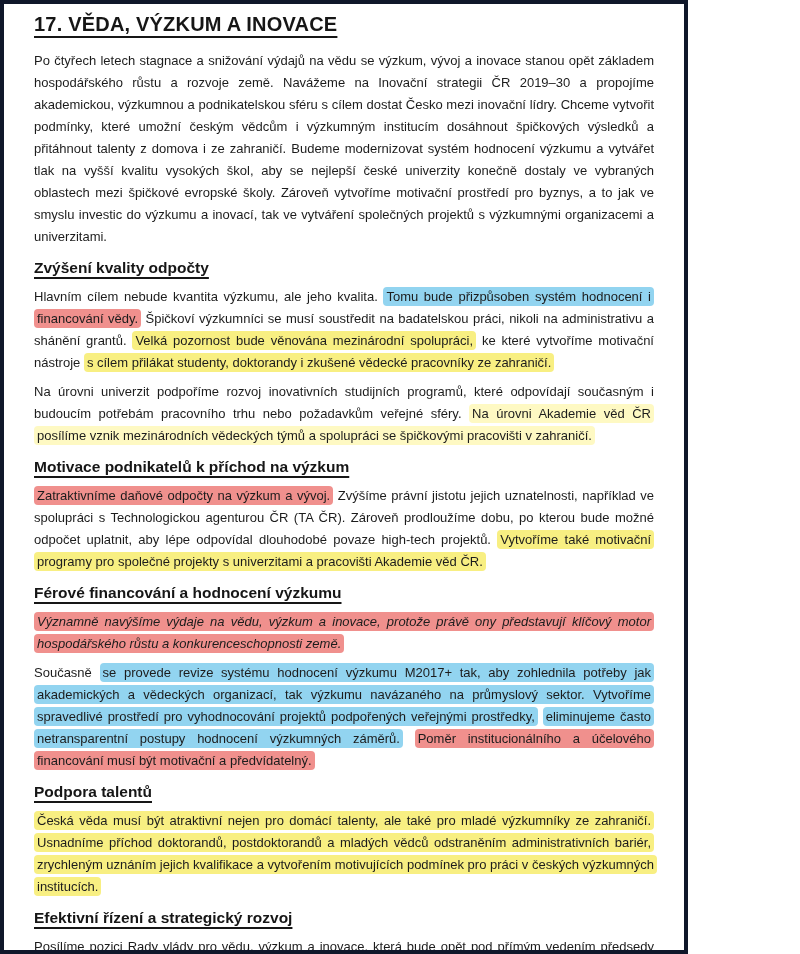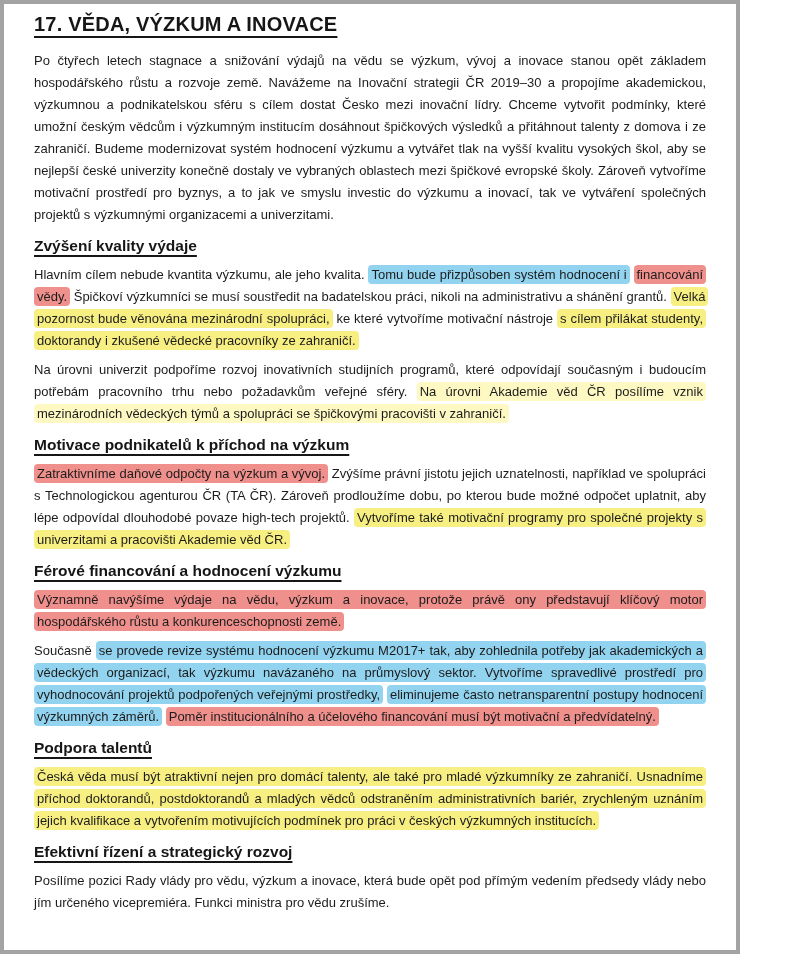--- a/index.html
+++ b/index.html
@@ -1,18 +1,18 @@
 <!DOCTYPE html>
 <html lang="cs"><head>
 <meta charset="utf-8">
 <style>
   html,body{margin:0;padding:0;background:#ffffff;}
   .page{
-    width:740px;height:954px;box-sizing:border-box;
-    border:4px solid #a3a3a3;
+    width:688px;height:954px;box-sizing:border-box;
+    border:4px solid #0f172a;
     padding:2px 30px 0 30px;
     overflow:hidden;
     background:#fff;
     font-family:"Liberation Sans",sans-serif;
     color:#1c1c1c;
   }
   .doc-title{
     font-size:20px;font-weight:bold;color:#161616;
     margin:6px 0 0 0;line-height:24px;letter-spacing:.2px;
     text-decoration:underline;text-decoration-thickness:2px;text-underline-offset:5px;
@@ -36,26 +36,26 @@
     box-decoration-break:clone;
   }
 </style>
 </head>
 <body>
 
 <div class="page">
   <h1 class="doc-title">17. VĚDA, VÝZKUM A INOVACE</h1>
   <div id="doc-body">
       <p class="para para-lead"><span>Po čtyřech letech stagnace a snižování výdajů na vědu se výzkum, vývoj a inovace stanou opět základem hospodářského růstu a rozvoje země. Navážeme na Inovační strategii ČR 2019–30 a propojíme akademickou, výzkumnou a podnikatelskou sféru s cílem dostat Česko mezi inovační lídry. Chceme vytvořit podmínky, které umožní českým vědcům i výzkumným institucím dosáhnout špičkových výsledků a přitáhnout talenty z domova i ze zahraničí. Budeme modernizovat systém hodnocení výzkumu a vytvářet tlak na vyšší kvalitu vysokých škol, aby se nejlepší české univerzity konečně dostaly ve vybraných oblastech mezi špičkové evropské školy. Zároveň vytvoříme motivační prostředí pro byznys, a to jak ve smyslu investic do výzkumu a inovací, tak ve vytváření společných projektů s výzkumnými organizacemi a univerzitami.</span></p>
-      <h2 class="section-heading">Zvýšení kvality výdaje</h2>
+      <h2 class="section-heading">Zvýšení kvality odpočty</h2>
       <p class="para"><span>Hlavním cílem nebude kvantita výzkumu, ale jeho kvalita. </span><span class="hl" style="background-color: rgb(146, 212, 240);">Tomu bude přizpůsoben systém hodnocení i</span><span> </span><span class="hl" style="background-color: rgb(240, 144, 141);">financování vědy.</span><span> Špičkoví výzkumníci se musí soustředit na badatelskou práci, nikoli na administrativu a shánění grantů. </span><span class="hl" style="background-color: rgb(248, 239, 130);">Velká pozornost bude věnována mezinárodní spolupráci,</span><span> ke které vytvoříme motivační nástroje </span><span class="hl" style="background-color: rgb(248, 239, 130);">s cílem přilákat studenty, doktorandy i zkušené vědecké pracovníky ze zahraničí.</span></p>
       <p class="para"><span>Na úrovni univerzit podpoříme rozvoj inovativních studijních programů, které odpovídají současným i budoucím potřebám pracovního trhu nebo požadavkům veřejné sféry. </span><span class="hl" style="background-color: #fef9c3;">Na úrovni Akademie věd ČR posílíme vznik mezinárodních vědeckých týmů a spolupráci se špičkovými pracovišti v zahraničí.</span></p>
       <h2 class="section-heading">Motivace podnikatelů k příchod na výzkum</h2>
       <p class="para"><span class="hl" style="background-color: rgb(240, 144, 141);">Zatraktivníme daňové odpočty na výzkum a vývoj.</span><span> Zvýšíme právní jistotu jejich uznatelnosti, například ve spolupráci s Technologickou agenturou ČR (TA ČR). Zároveň prodloužíme dobu, po kterou bude možné odpočet uplatnit, aby lépe odpovídal dlouhodobé povaze high-tech projektů. </span><span class="hl" style="background-color: rgb(248, 239, 130);">Vytvoříme také motivační programy pro společné projekty s univerzitami a pracovišti Akademie věd ČR.</span></p>
       <h2 class="section-heading">Férové financování a hodnocení výzkumu</h2>
-      <p class="para"><span class="hl" style="background-color: rgb(240, 144, 141);">Významně navýšíme výdaje na vědu, výzkum a inovace, protože právě ony představují klíčový motor hospodářského růstu a konkurenceschopnosti země.</span></p>
+      <p class="para"><span class="hl" style="background-color: rgb(240, 144, 141); font-style: italic;">Významně navýšíme výdaje na vědu, výzkum a inovace, protože právě ony představují klíčový motor hospodářského růstu a konkurenceschopnosti země.</span></p>
       <p class="para"><span>Současně </span><span class="hl" style="background-color: rgb(146, 212, 240);">se provede revize systému hodnocení výzkumu M2017+ tak, aby zohlednila potřeby jak akademických a vědeckých organizací, tak výzkumu navázaného na průmyslový sektor. Vytvoříme spravedlivé prostředí pro vyhodnocování projektů podpořených veřejnými prostředky,</span><span> </span><span class="hl" style="background-color: rgb(146, 212, 240);">eliminujeme často netransparentní postupy hodnocení výzkumných záměrů.</span><span> </span><span class="hl" style="background-color: rgb(240, 144, 141);">Poměr institucionálního a účelového financování musí být motivační a předvídatelný.</span></p>
       <h2 class="section-heading">Podpora talentů</h2>
       <p class="para"><span class="hl" style="background-color: rgb(248, 239, 130);">Česká věda musí být atraktivní nejen pro domácí talenty, ale také pro mladé výzkumníky ze zahraničí. Usnadníme příchod doktorandů, postdoktorandů a mladých vědců odstraněním administrativních bariér, zrychleným uznáním jejich kvalifikace a vytvořením motivujících podmínek pro práci v českých výzkumných institucích.</span></p>
       <h2 class="section-heading">Efektivní řízení a strategický rozvoj</h2>
       <p class="para"><span>Posílíme pozici Rady vlády pro vědu, výzkum a inovace, která bude opět pod přímým vedením předsedy vlády nebo jím určeného vicepremiéra. Funkci ministra pro vědu zrušíme.</span></p>
     </div>
 </div>
 
 </body></html>

